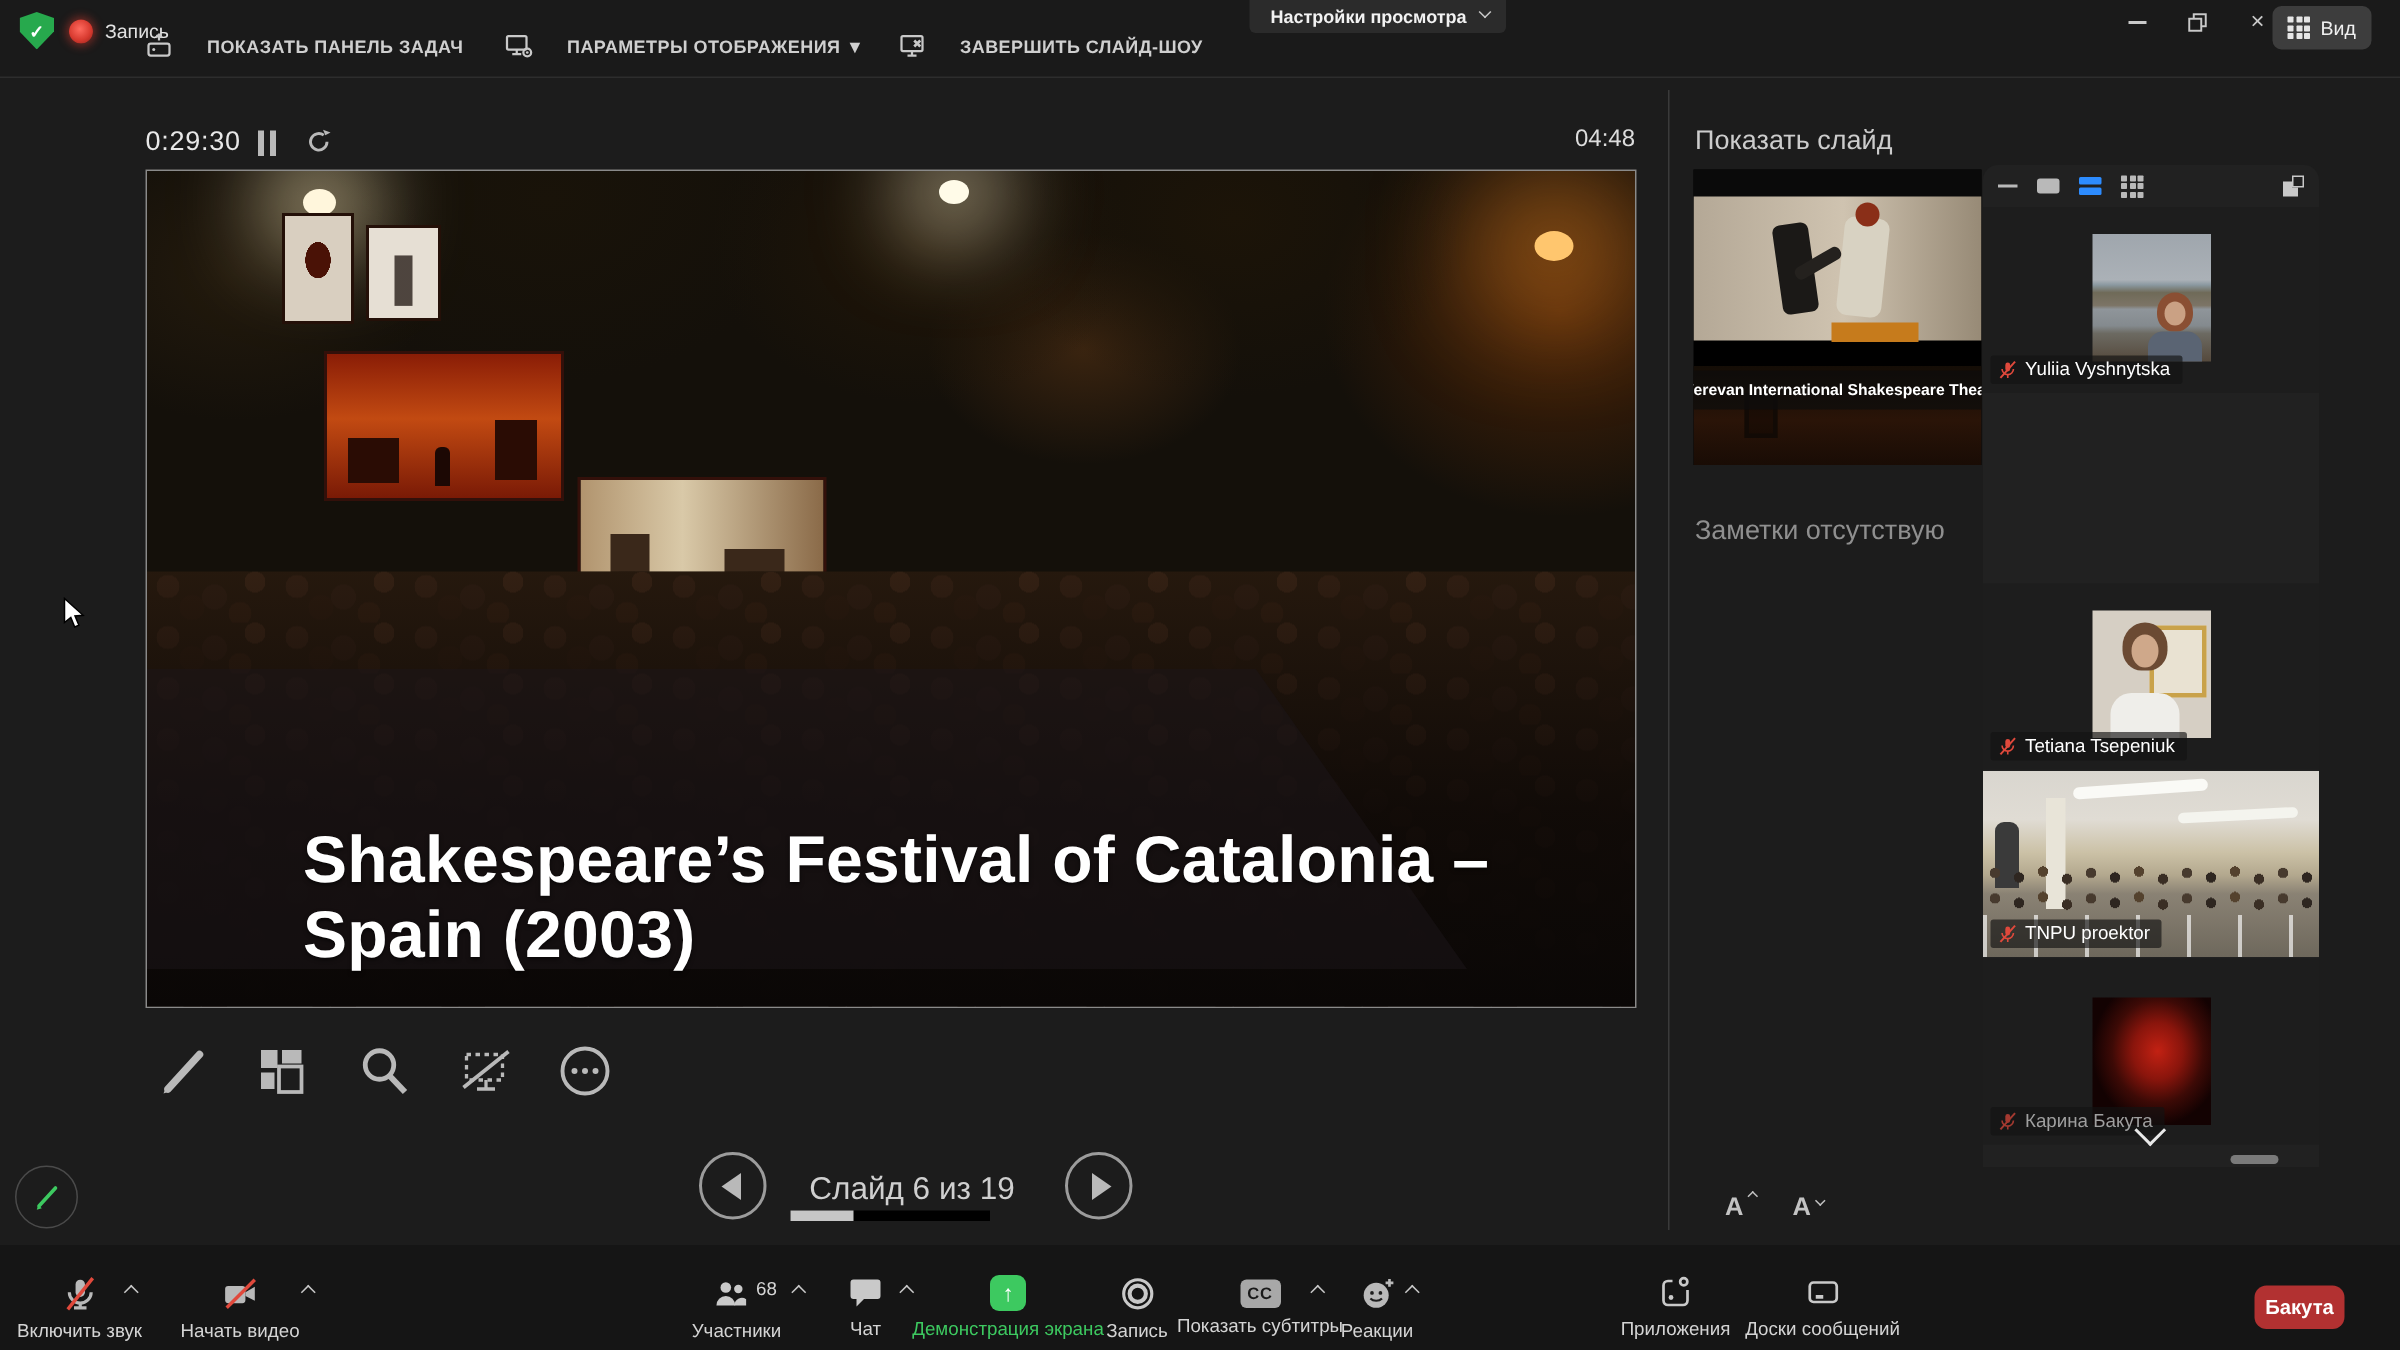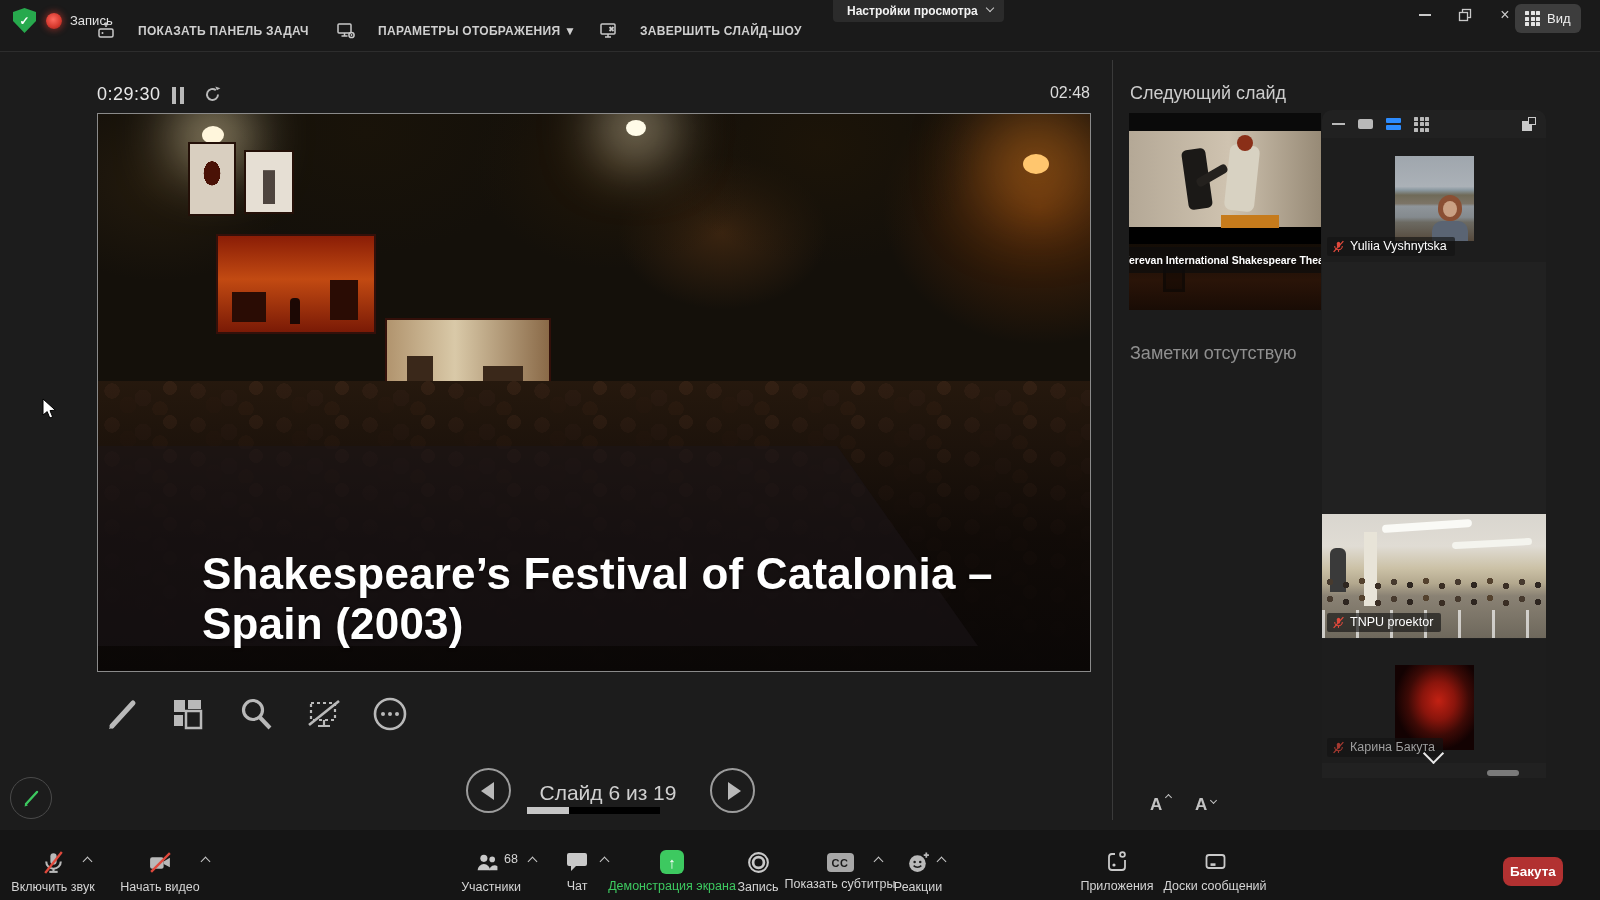--- a/index.html
+++ b/index.html
@@ -272,21 +272,21 @@
   <div class="pause-btn">
       <i></i>
       <i></i>
     </div>
   <div class="restart-btn">
     <svg width="19" height="19" viewBox="0 0 20 20" fill="none" stroke="#b9b9b9" stroke-width="2">
       <path d="M15.8 10 a5.8 5.8 0 1 1 -2.3 -4.6"></path>
         <path d="M13 1.6 l1.6 3.9 3.7 -2" fill="#b9b9b9" stroke="none"></path>
     </svg>
   </div>
-  <div class="clock">02:48</div>
+  <div class="clock">04:48</div>
 
   <div class="slide">
     <div class="sl-sky"></div>
     <div class="light l1"></div>
     <div class="light l2"></div>
     <div class="light l3"></div>
     <div class="posterA"></div>
     <div class="posterB"></div>
     <div class="screenB">
         <i class="f1"></i>
@@ -356,21 +356,21 @@
     </svg>
   </div>
 
   <div class="cursor">
     <svg width="16" height="22" viewBox="0 0 16 22">
         <path d="M1 1 L1 17 L5.2 13.6 L7.8 20 L10.6 18.8 L8 12.6 L13.4 12.2 Z" fill="#fff" stroke="#000" stroke-width="1"></path>
       </svg>
   </div>
 
   <div class="side-divider"></div>
-  <div class="next-heading">Следующий слайд</div>
+  <div class="next-heading">Показать слайд</div>
 
   <div class="thumb">
     <div class="th-curtain"></div>
     <div class="th-backdrop"></div>
     <div class="th-actor1"></div>
     <div class="th-leg"></div>
     <div class="th-actor2"></div>
     <div class="th-actor2-head"></div>
     <div class="th-bench"></div>
     <div class="th-floor"></div>
@@ -425,20 +425,37 @@
           <rect x="9" y="3" width="6" height="11" rx="3" fill="#e0493c"></rect>
           <path d="M5 11 a7 7 0 0 0 14 0" stroke="#e0493c" stroke-width="2" fill="none"></path>
           <line x1="12" y1="18" x2="12" y2="22" stroke="#e0493c" stroke-width="2"></line>
           <line x1="3" y1="22" x2="21" y2="2" stroke="#e0493c" stroke-width="2.4"></line>
         </svg>
         <span>Yuliia Vyshnytska</span>
       </div>
     </div>
 
 
+    <div class="tile" style="top:279px;">
+      <div class="photo ph-port">
+        <div class="frame"></div>
+          <div class="hair"></div>
+          <div class="face"></div>
+          <div class="blouse"></div>
+      </div>
+      <div class="name-chip">
+        <svg width="13" height="13" viewBox="0 0 24 24">
+          <rect x="9" y="3" width="6" height="11" rx="3" fill="#e0493c"></rect>
+          <path d="M5 11 a7 7 0 0 0 14 0" stroke="#e0493c" stroke-width="2" fill="none"></path>
+          <line x1="12" y1="18" x2="12" y2="22" stroke="#e0493c" stroke-width="2"></line>
+          <line x1="3" y1="22" x2="21" y2="2" stroke="#e0493c" stroke-width="2.4"></line>
+        </svg>
+        <span>Tetiana Tsepeniuk</span>
+      </div>
+    </div>
 
     <div class="tile" style="top:404px;">
       <div class="vid-class">
         <div class="vc-light1"></div>
           <div class="vc-light2"></div>
           <div class="vc-pillar"></div>
           <div class="vc-figure"></div>
         <div class="vc-crowd"></div>
           <div class="vc-desks"></div>
       </div>

